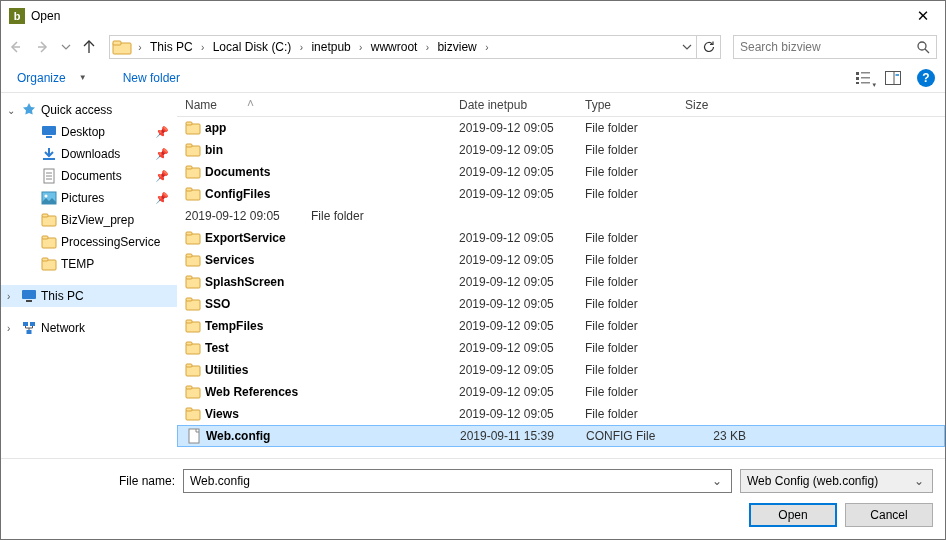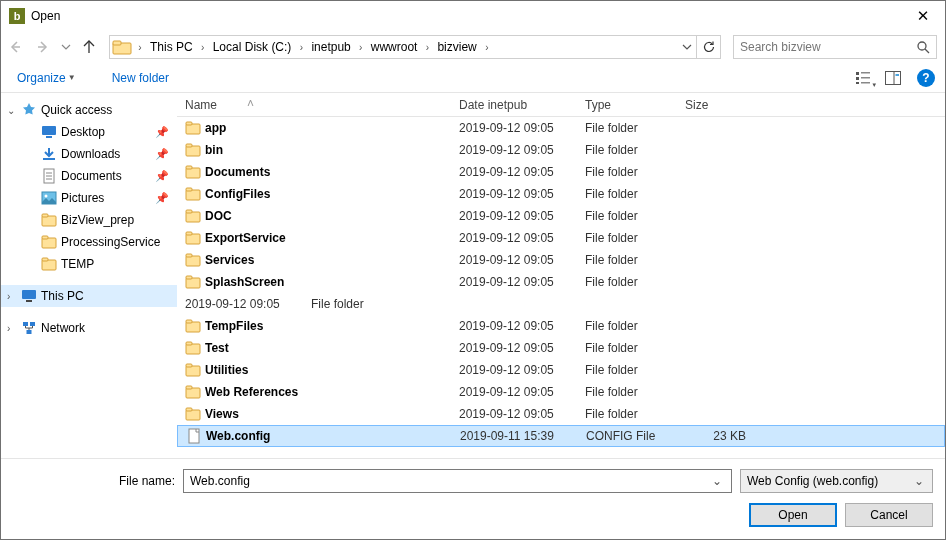--- a/index.html
+++ b/index.html
@@ -16,21 +16,21 @@
   .addressbar { display: flex; align-items: center; border: 1px solid #cfcfcf; height: 24px; flex: 1; margin-left: 6px; }
   .addressbar .segment { padding: 0 3px; height: 22px; display: flex; align-items: center; }
   .addressbar .sep { width: 14px; display: flex; justify-content: center; align-items: center; height: 22px; color: #555; font-size: 10px; }
   .addressbar .folder-ico { width: 20px; height: 16px; margin: 0 1px 0 2px; }
   .addressbar .spacer { flex: 1; }
   .addressbar .dropbtn { width: 20px; display: flex; align-items: center; justify-content: center; height: 22px; color: #555; border-left: 1px solid transparent; }
   .refreshbtn { width: 24px; height: 24px; border: 1px solid #cfcfcf; border-left: none; display: flex; align-items: center; justify-content: center; color: #333; }
   .searchbox { width: 204px; height: 24px; border: 1px solid #cfcfcf; margin-left: 12px; display: flex; align-items: center; padding: 4px 6px; color: #777; }
   .searchbox .ph { flex: 1; }
   .toolbar { height: 30px; border-bottom: 1px solid #e5e5e5; display: flex; align-items: center; padding: 0 10px; }
-  .toolbar .orgbtn { color: #0066cc; display: flex; align-items: center; gap: 2px; padding: 3px 6px; }
+  .toolbar .orgbtn { color: #0066cc; display: flex; align-items: center; gap: 13px; padding: 3px 6px; }
   .toolbar .newbtn { color: #0066cc; margin-left: 30px; }
   .toolbar .right { margin-left: auto; display: flex; align-items: center; gap: 2px; }
   .toolbar .tbtn { width: 28px; height: 24px; display: flex; align-items: center; justify-content: center; color: #444; position: relative; }
   .toolbar .tbtn.split::after { content: "▾"; font-size: 7px; position: absolute; right: 1px; bottom: 1px; color: #555; }
   .helpbtn { width: 18px; height: 18px; border-radius: 50%; background: #0078d7; color: #fff; display: flex; align-items: center; justify-content: center; font-weight: bold; font-size: 12px; margin-left: 8px; }
   .body { flex: 1; display: flex; overflow: hidden; }
   .tree { width: 176px; padding: 6px 0; overflow: auto; }
   .tree-item { height: 22px; display: flex; align-items: center; padding-left: 20px; gap: 4px; position: relative; }
   .tree-item.lvl2 { padding-left: 40px; }
   .tree-item .pin { position: absolute; right: 8px; color: #888; font-size: 11px; }
@@ -333,27 +333,20 @@
                   <rect x="1" y="4" width="14" height="10" rx="1" fill="#ffe29a" stroke="#d8a33b"></rect>
                   <rect x="1" y="2" width="6" height="3" rx="1" fill="#ffe29a" stroke="#d8a33b"></rect>
                 </svg></span>
               <span>ConfigFiles</span>
             </div>
             <div class="c date">2019-09-12 09:05</div>
             <div class="c type">File folder</div>
             <div class="c size"></div>
           </div>
           <div class="row">
-            <div class="c name">
-              <span class="ico"><svg viewBox="0 0 16 16" width="16" height="16">
-                  <rect x="1" y="4" width="14" height="10" rx="1" fill="#ffe29a" stroke="#d8a33b"></rect>
-                  <rect x="1" y="2" width="6" height="3" rx="1" fill="#ffe29a" stroke="#d8a33b"></rect>
-                </svg></span>
-              <span>DOC</span>
-            </div>
             <div class="c date">2019-09-12 09:05</div>
             <div class="c type">File folder</div>
             <div class="c size"></div>
           </div>
           <div class="row">
             <div class="c name">
               <span class="ico"><svg viewBox="0 0 16 16" width="16" height="16">
                   <rect x="1" y="4" width="14" height="10" rx="1" fill="#ffe29a" stroke="#d8a33b"></rect>
                   <rect x="1" y="2" width="6" height="3" rx="1" fill="#ffe29a" stroke="#d8a33b"></rect>
                 </svg></span>
@@ -381,20 +374,27 @@
                   <rect x="1" y="4" width="14" height="10" rx="1" fill="#ffe29a" stroke="#d8a33b"></rect>
                   <rect x="1" y="2" width="6" height="3" rx="1" fill="#ffe29a" stroke="#d8a33b"></rect>
                 </svg></span>
               <span>SplashScreen</span>
             </div>
             <div class="c date">2019-09-12 09:05</div>
             <div class="c type">File folder</div>
             <div class="c size"></div>
           </div>
           <div class="row">
+            <div class="c name">
+              <span class="ico"><svg viewBox="0 0 16 16" width="16" height="16">
+                  <rect x="1" y="4" width="14" height="10" rx="1" fill="#ffe29a" stroke="#d8a33b"></rect>
+                  <rect x="1" y="2" width="6" height="3" rx="1" fill="#ffe29a" stroke="#d8a33b"></rect>
+                </svg></span>
+              <span>SSO</span>
+            </div>
             <div class="c date">2019-09-12 09:05</div>
             <div class="c type">File folder</div>
             <div class="c size"></div>
           </div>
           <div class="row">
             <div class="c name">
               <span class="ico"><svg viewBox="0 0 16 16" width="16" height="16">
                   <rect x="1" y="4" width="14" height="10" rx="1" fill="#ffe29a" stroke="#d8a33b"></rect>
                   <rect x="1" y="2" width="6" height="3" rx="1" fill="#ffe29a" stroke="#d8a33b"></rect>
                 </svg></span>

